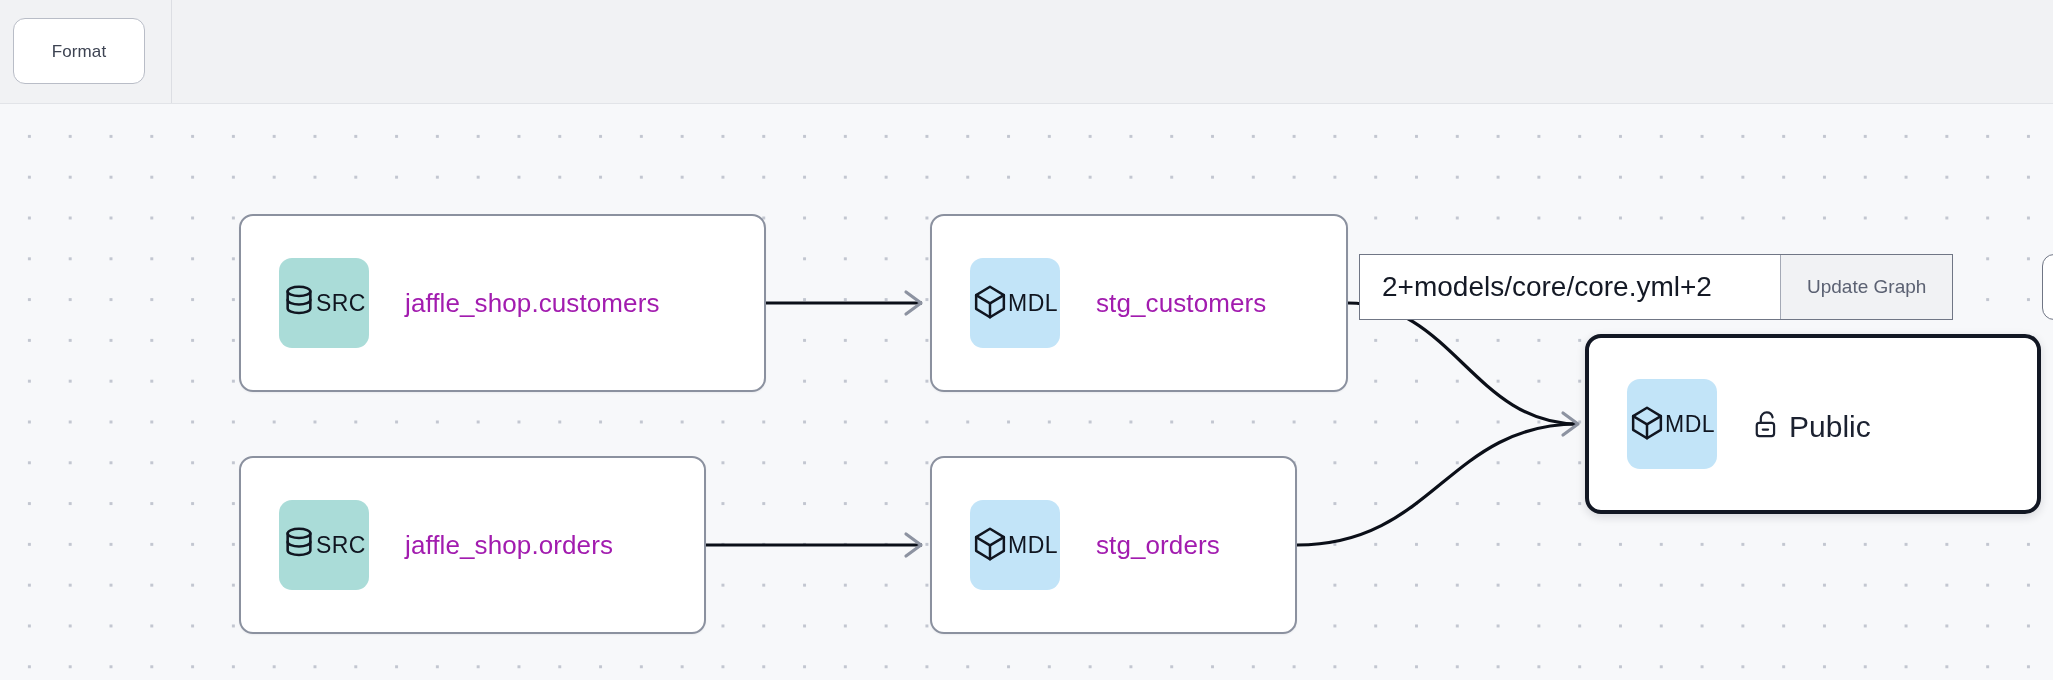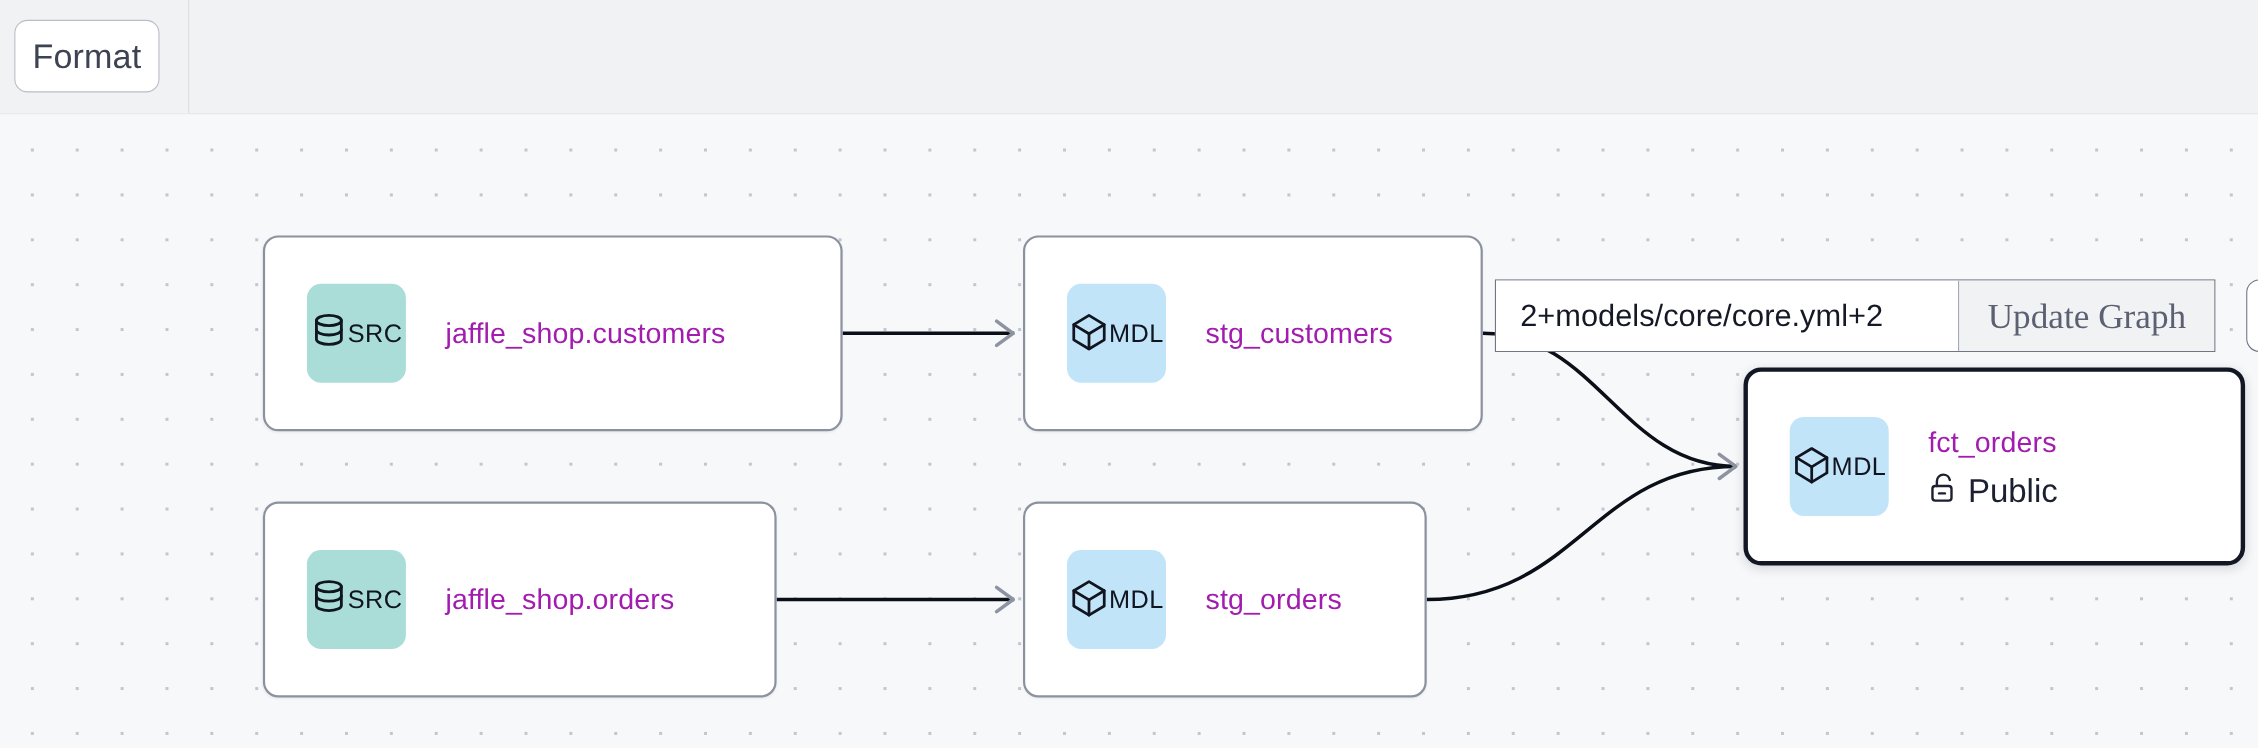--- a/index.html
+++ b/index.html
@@ -42,21 +42,21 @@
   .format-button {
     position: absolute;
     left: 13px;
     top: 18px;
     width: 132px;
     height: 66px;
     background: #ffffff;
     border: 1.6px solid #b9bdc7;
     border-radius: 12px;
     color: #3d4352;
-    font-size: 31px;
+    font-size: 17px;
     line-height: 66px;
     text-align: center;
     cursor: pointer;
     box-sizing: border-box;
     letter-spacing: 0.1px;
   }
 
   .tabs {
     position: absolute;
     left: 172px;
@@ -199,22 +199,22 @@
     font-family: "Liberation Sans", sans-serif;
     font-size: 28px;
     color: #141925;
     padding: 0 22px;
     box-sizing: border-box;
   }
   .update-graph-button {
     border: none;
     border-left: 1.6px solid #a4a9b5;
     background: #f1f2f4;
-    font-family: Liberation Serif, serif;
-    font-size: 32px;
+    font-family: Liberation Sans, sans-serif;
+    font-size: 19px;
     color: #5b6172;
     padding: 0 26px;
     cursor: pointer;
     white-space: nowrap;
   }
 
   .side-panel-edge {
     position: absolute;
     left: 2042px;
     top: 150px;
@@ -322,21 +322,20 @@
         <span class="badge-icon">
           <svg width="36" height="38" viewBox="0 0 26 26" fill="none" stroke="#101520" stroke-width="1.8" stroke-linecap="round" stroke-linejoin="round">
             <path d="M13 2 L23 8 L23 18 L13 24 L3 18 L3 8 Z"></path>
             <path d="M3 8 L13 14 L23 8"></path>
             <path d="M13 14 L13 24"></path>
           </svg>
         </span>
         <span class="badge-text">MDL</span>
       </div>
       <div class="node-body">
-        <div class="node-title">fct_orders</div>
         <div class="node-sub">
           <span class="lock-icon">
             <svg width="26" height="30" viewBox="0 0 22 26" fill="none" stroke="#1b2130" stroke-width="1.9" stroke-linecap="round" stroke-linejoin="round">
               <rect x="3" y="12" width="15" height="11.5" rx="2.2"></rect>
               <path d="M6.5 12 V8.2 C6.5 5.3 8.8 3 11.6 3 C14.1 3 16.2 4.8 16.7 7.2"></path>
               <path d="M8.2 17.8 h4.6"></path>
             </svg>
           </span>
           <span>Public</span>
         </div>

